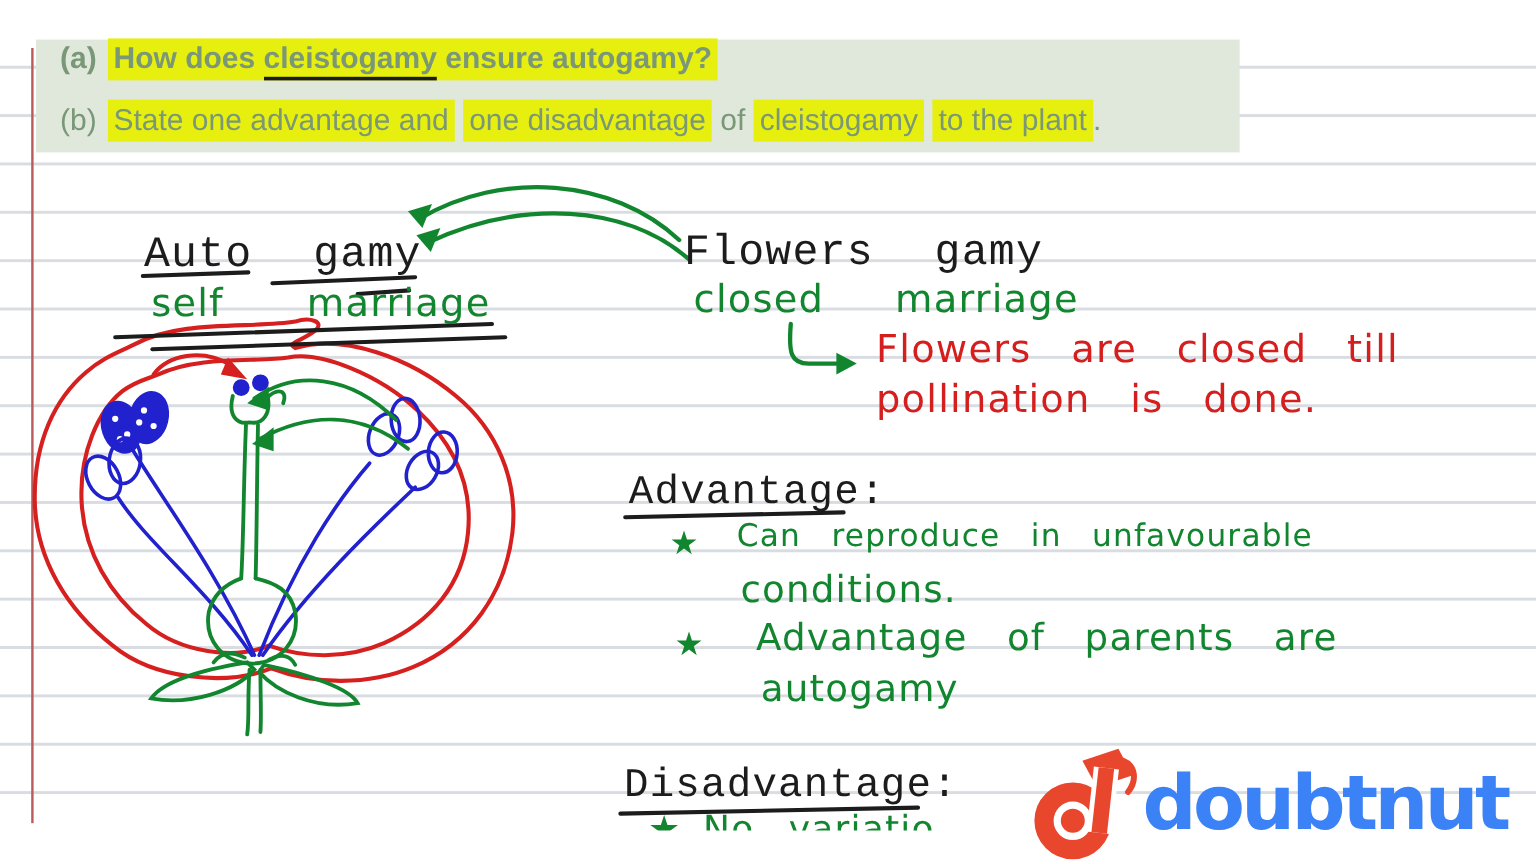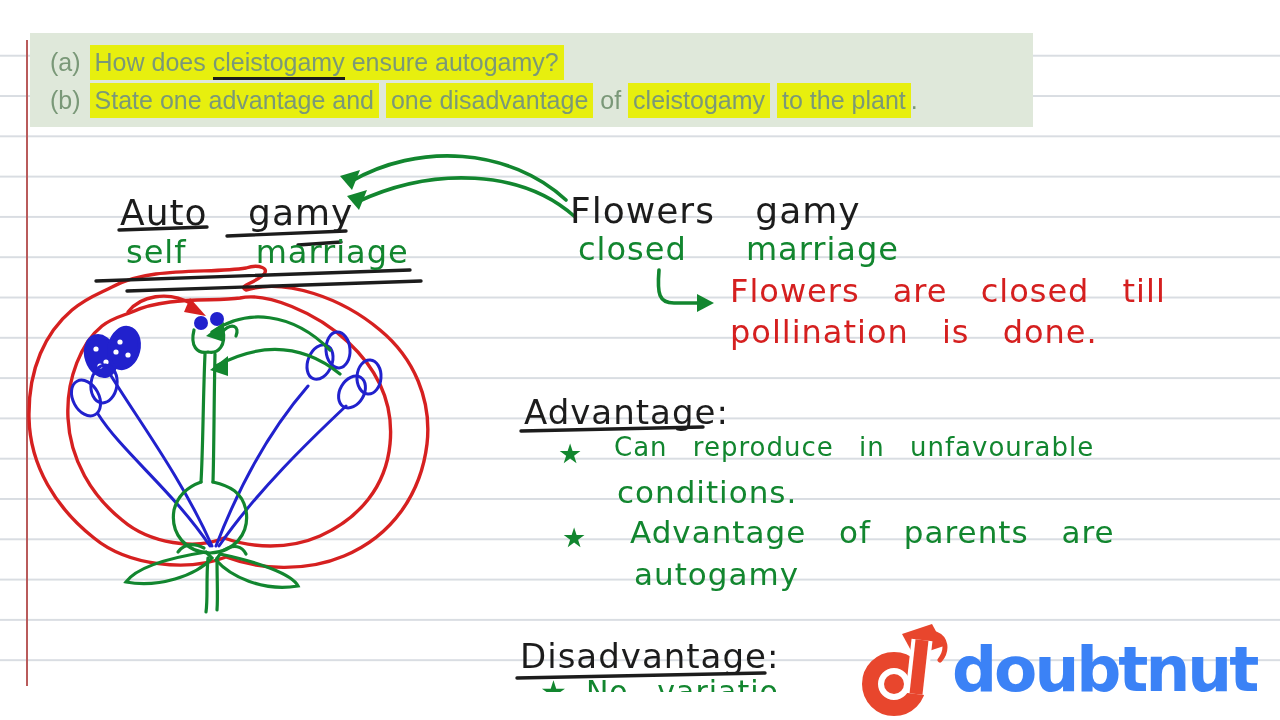--- a/index.html
+++ b/index.html
@@ -13,28 +13,28 @@
     background-image:linear-gradient(to bottom,transparent 0,transparent 15px,#d9dde2 15px,#d9dde2 17px,transparent 17px);
     background-size:100% 40.3px;background-repeat:repeat-y;
   }
   .margin-line{position:absolute;left:26px;top:40px;width:2px;height:646px;background:#b95b5b;}
   
   .qbox{
     position:absolute;left:30px;top:33px;width:1003px;height:94px;
     background:#dfe8da;color:#7a9878;font-size:25px;z-index:3;
   }
   .qline{position:absolute;left:20px;white-space:nowrap;line-height:32px;}
-  .qline1{top:13px;}
+  .qline1{top:0;font-weight:bold;}
   .qline2{top:51px;}
   .qprefix{margin-right:9px;}
   .hl{background:#e7ef0e;padding:3px 5px 4px 5px;}
   .ulb{border-bottom:3px solid #1c1c1c;padding-bottom:1px;}
   
   .hw{position:absolute;white-space:nowrap;font-family:"DejaVu Sans", sans-serif;z-index:4;}
-  .ink-black{color:#1c1c1c;}
+  .ink-black{color:#1c1c1c;font-family:Liberation Mono, monospace;}
   .ink-green{color:#12862f;}
   .ink-red{color:#d51f1f;}
   .star{font-size:27px;}
   .partial-clip{position:absolute;left:540px;top:674px;width:420px;height:18px;overflow:hidden;z-index:4;}
   
   .strokes{position:absolute;left:0;top:0;z-index:2;pointer-events:none;}
   
   .logo{position:absolute;left:858px;top:620px;display:flex;align-items:flex-end;z-index:6;}
   .logo-text{
     font-family:"DejaVu Sans", sans-serif;font-weight:bold;font-size:63px;

